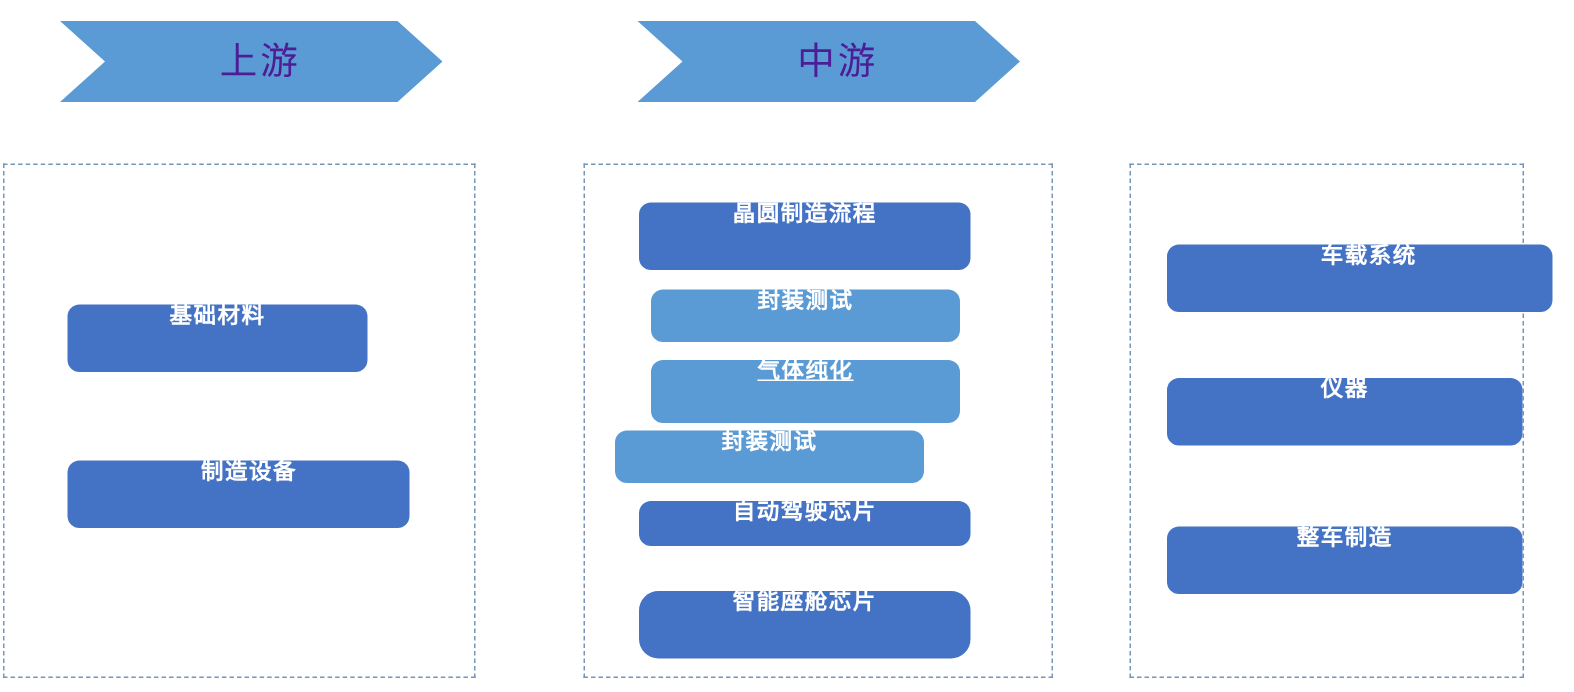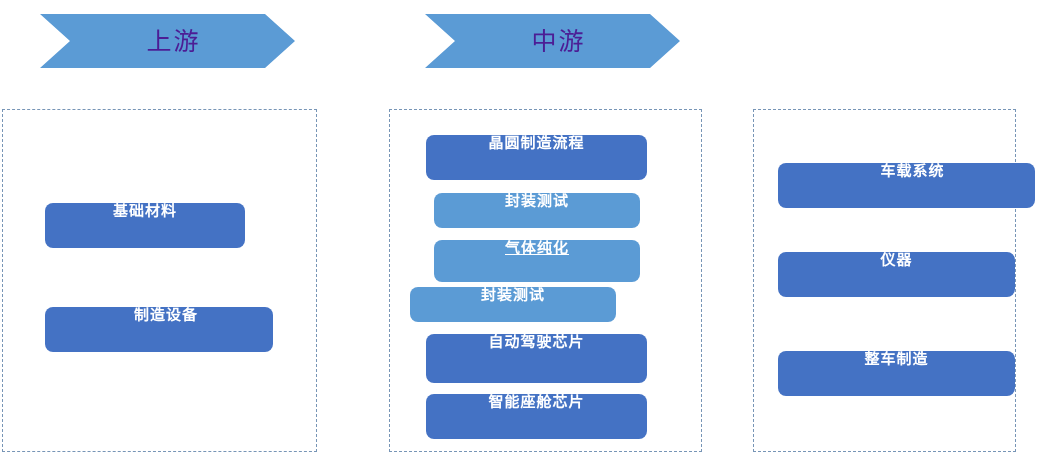--- a/index.html
+++ b/index.html
@@ -103,25 +103,25 @@
   </div>
 
   <div class="node light" style="left:434px; top:240px; width:206px; height:42px;text-decoration:underline;">
     <span>气体纯化</span>
   </div>
 
   <div class="node light" style="left:410px; top:287px; width:206px; height:35px;">
     <span>封装测试</span>
   </div>
 
-  <div class="node dark" style="left:426px; top:334px; width:221px; height:49px;">
+  <div class="node dark" style="left:426px; top:334px; width:221px; height:30px;">
     <span>自动驾驶芯片</span>
   </div>
 
-  <div class="node dark" style="left:426px; top:394px; width:221px; height:45px;">
+  <div class="node dark" style="left:426px; top:394px; width:221px; height:45px;border-radius:13px;">
     <span>智能座舱芯片</span>
   </div>
 
 
   <div class="segment" style="left:753px; top:109px; width:263px; height:343px;"></div>
 
   <div class="node dark" style="left:778px; top:163px; width:257px; height:45px;padding-left:12px;">
     <span>车载系统</span>
   </div>
 

